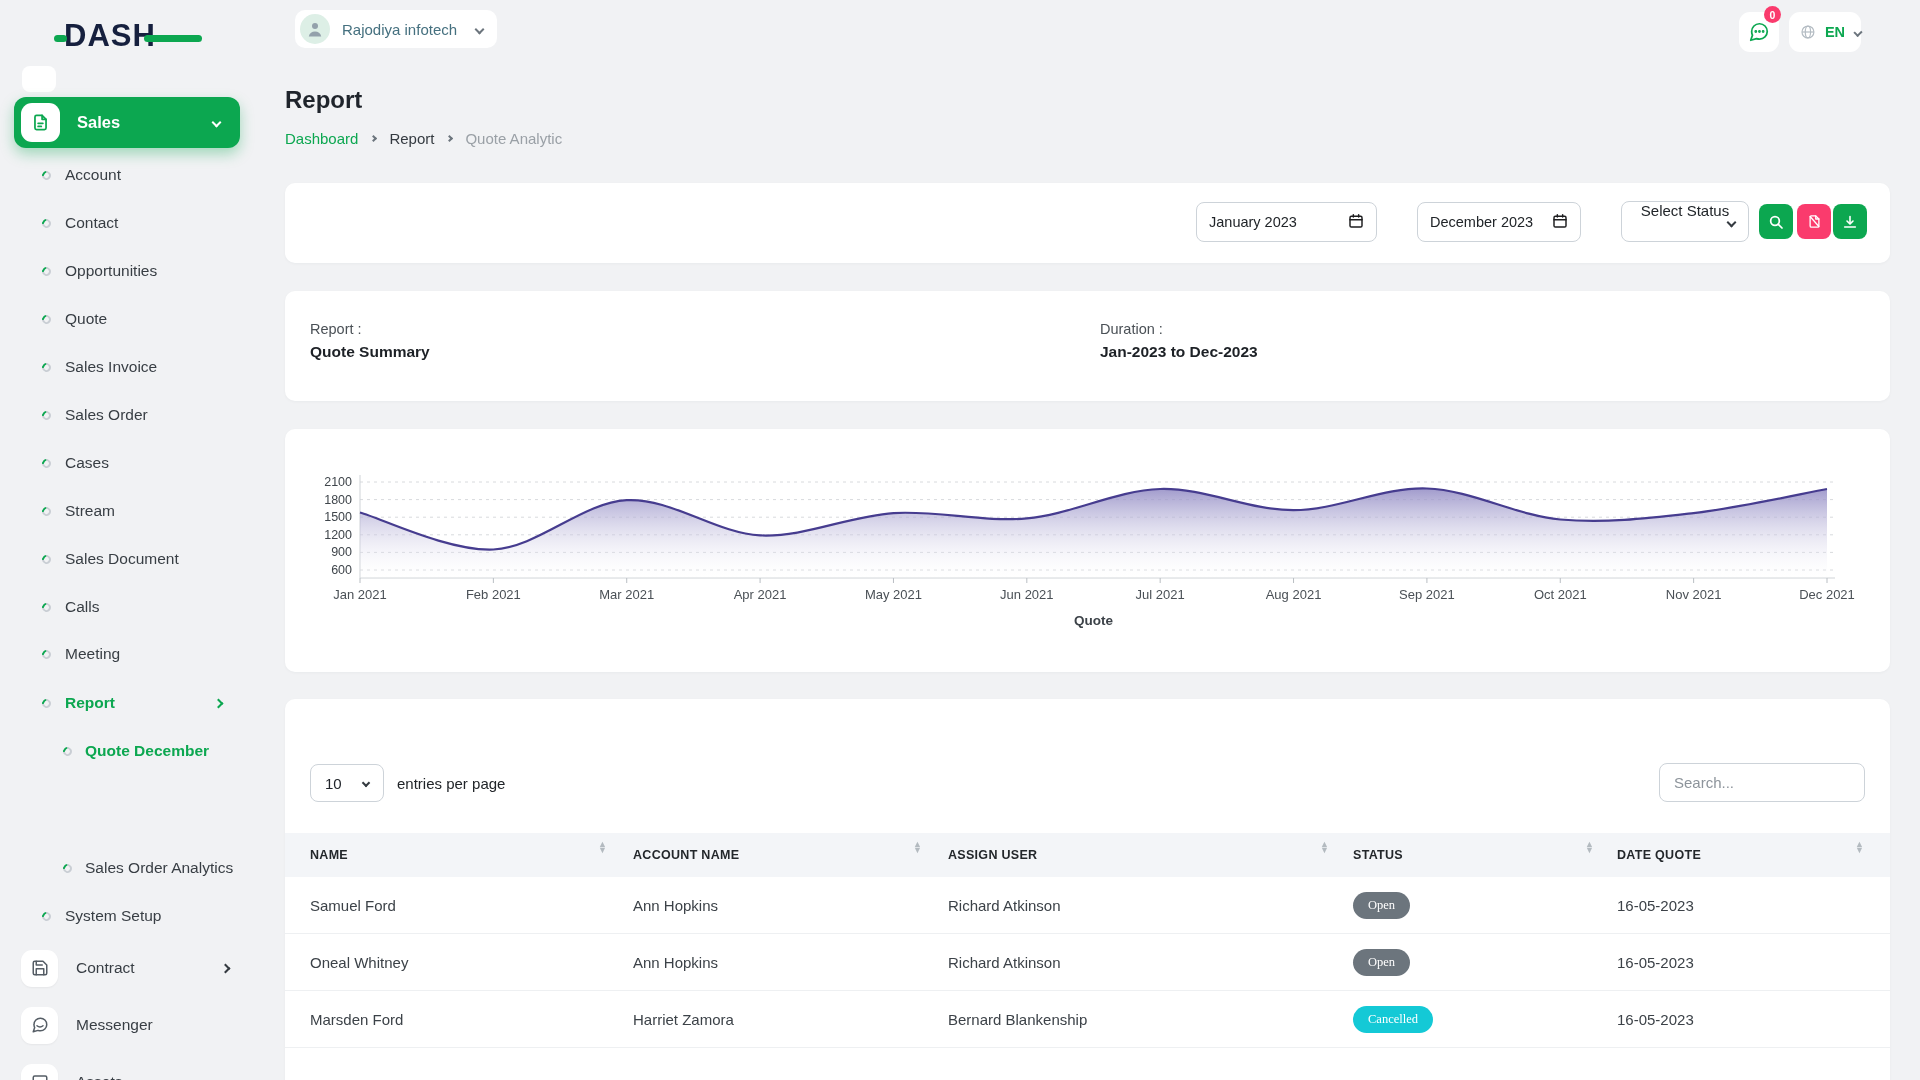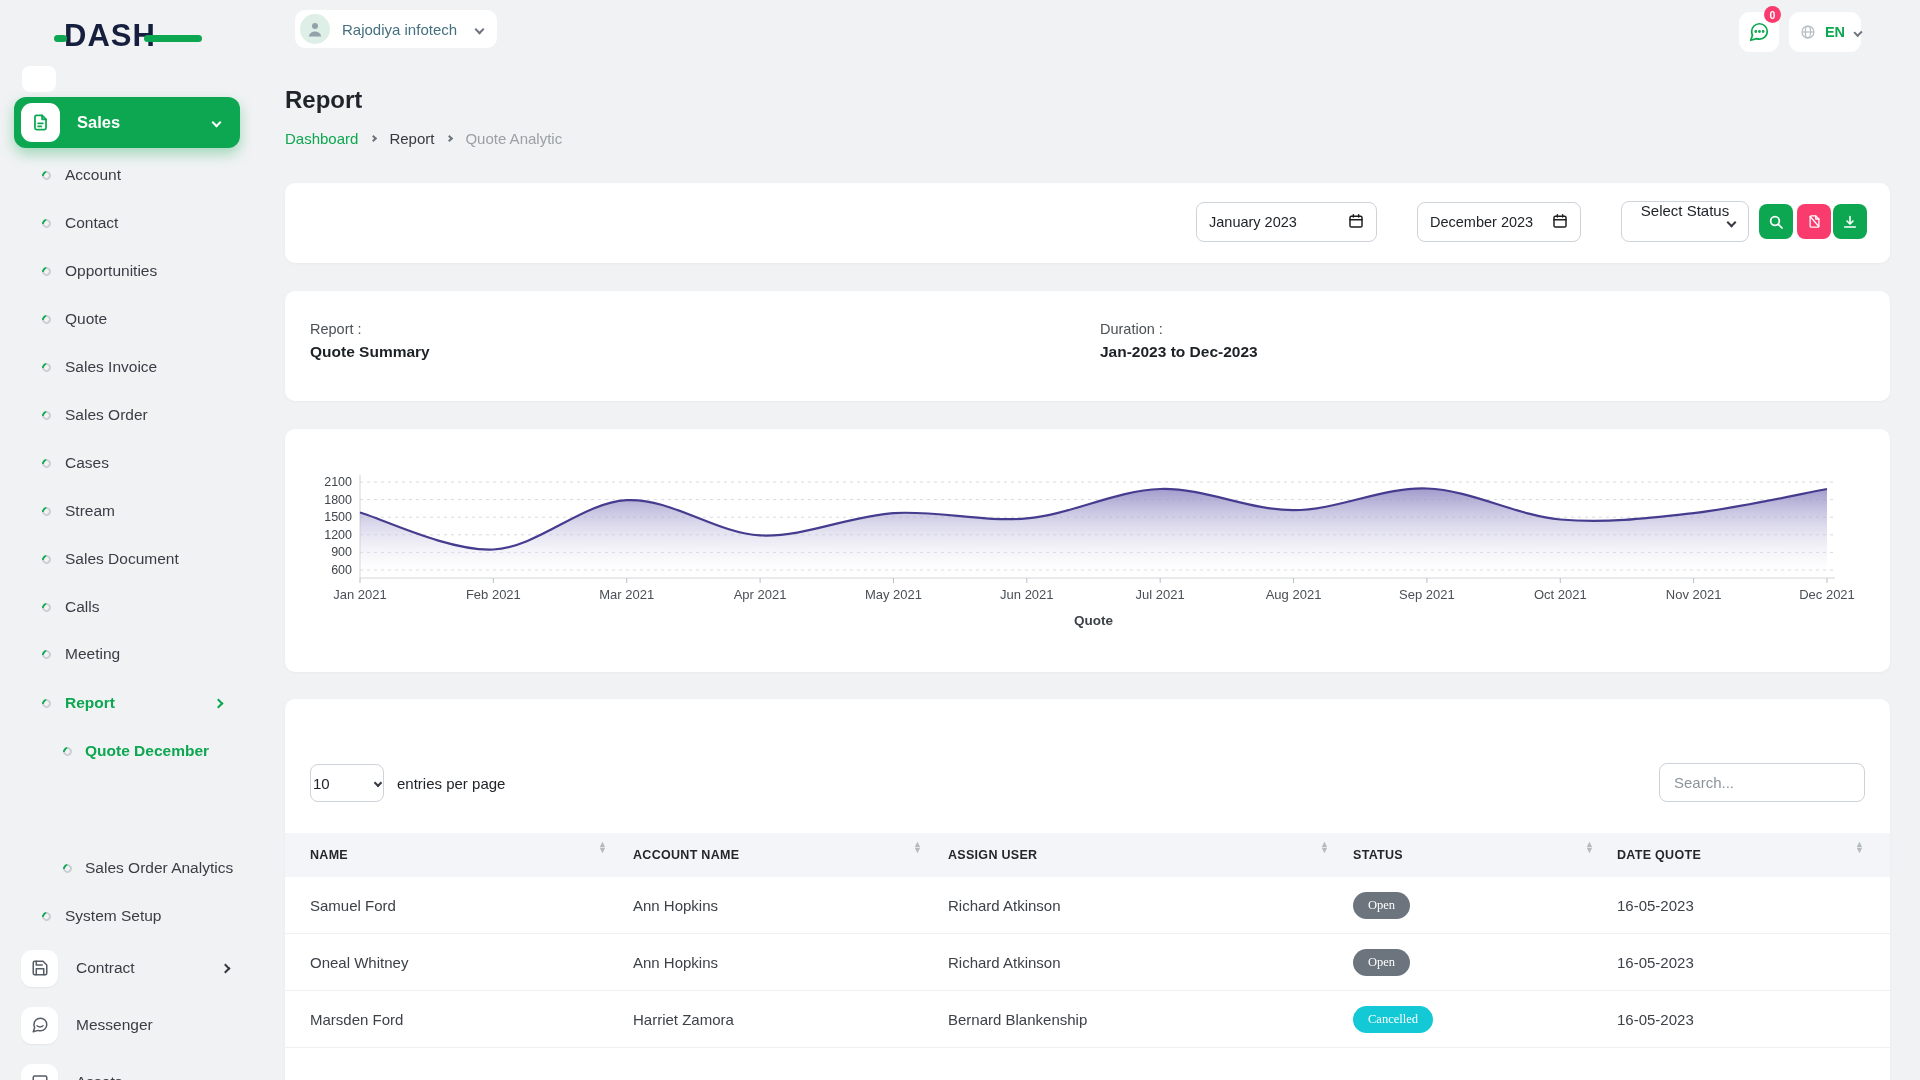--- a/index.html
+++ b/index.html
@@ -69,21 +69,21 @@
   .summary-card { left:285px; top:291px; width:1605px; height:110px; }
   .sum-label { position:absolute; font-size:14.5px; color:#4a5056; }
   .sum-value { position:absolute; font-size:15.5px; font-weight:700; color:#1d2126; }
 
   
   .chart-card { left:285px; top:429px; width:1605px; height:243px; }
   .chart-card svg { position:absolute; left:0; top:0; }
 
   
   .table-card { left:285px; top:699px; width:1605px; height:420px; }
-  .pp-select { position:absolute; left:25px; top:65px; width:74px; height:38px; border:1px solid #cdd3d9; border-radius:8px; display:flex; align-items:center; padding:0 2px; font-size:15px; cursor:pointer; }
+  .pp-select { position:absolute; left:25px; top:65px; width:74px; height:38px; border:1px solid #cdd3d9; border-radius:8px; display:flex; align-items:center; padding:0 14px; font-size:15px; cursor:pointer; }
   .pp-select .chev { margin-left:auto; border-color:#343a40; width:6px; height:6px; }
   .pp-label { position:absolute; left:112px; top:76px; font-size:15px; color:#212529; }
   .search-box { position:absolute; left:1374px; top:64px; width:206px; height:39px; border:1px solid #cdd3d9; border-radius:8px; font-size:15px; padding:0 14px; color:#3b82f6; outline:none; background:#fff; }
   .search-box::placeholder { color:#8d949b; }
   .thead { position:absolute; left:0; top:134px; width:1605px; height:44px; background:#f3f5f8; }
   .th { position:absolute; top:0; height:44px; display:flex; align-items:center; font-size:12.5px; font-weight:700; letter-spacing:.3px; color:#23272b; }
   .sort { position:absolute; top:9px; display:flex; flex-direction:column; line-height:.62; font-size:9px; color:#b3bac0; cursor:pointer; }
   .trow { position:absolute; left:0; width:1605px; height:57px; border-bottom:1px solid #eef0f2; }
   .td { position:absolute; top:0; height:57px; display:flex; align-items:center; font-size:15px; color:#3c4248; }
   .badge { padding:6px 15px; border-radius:15px; color:#fff; font-size:12.5px;font-family:Liberation Serif, serif; }

